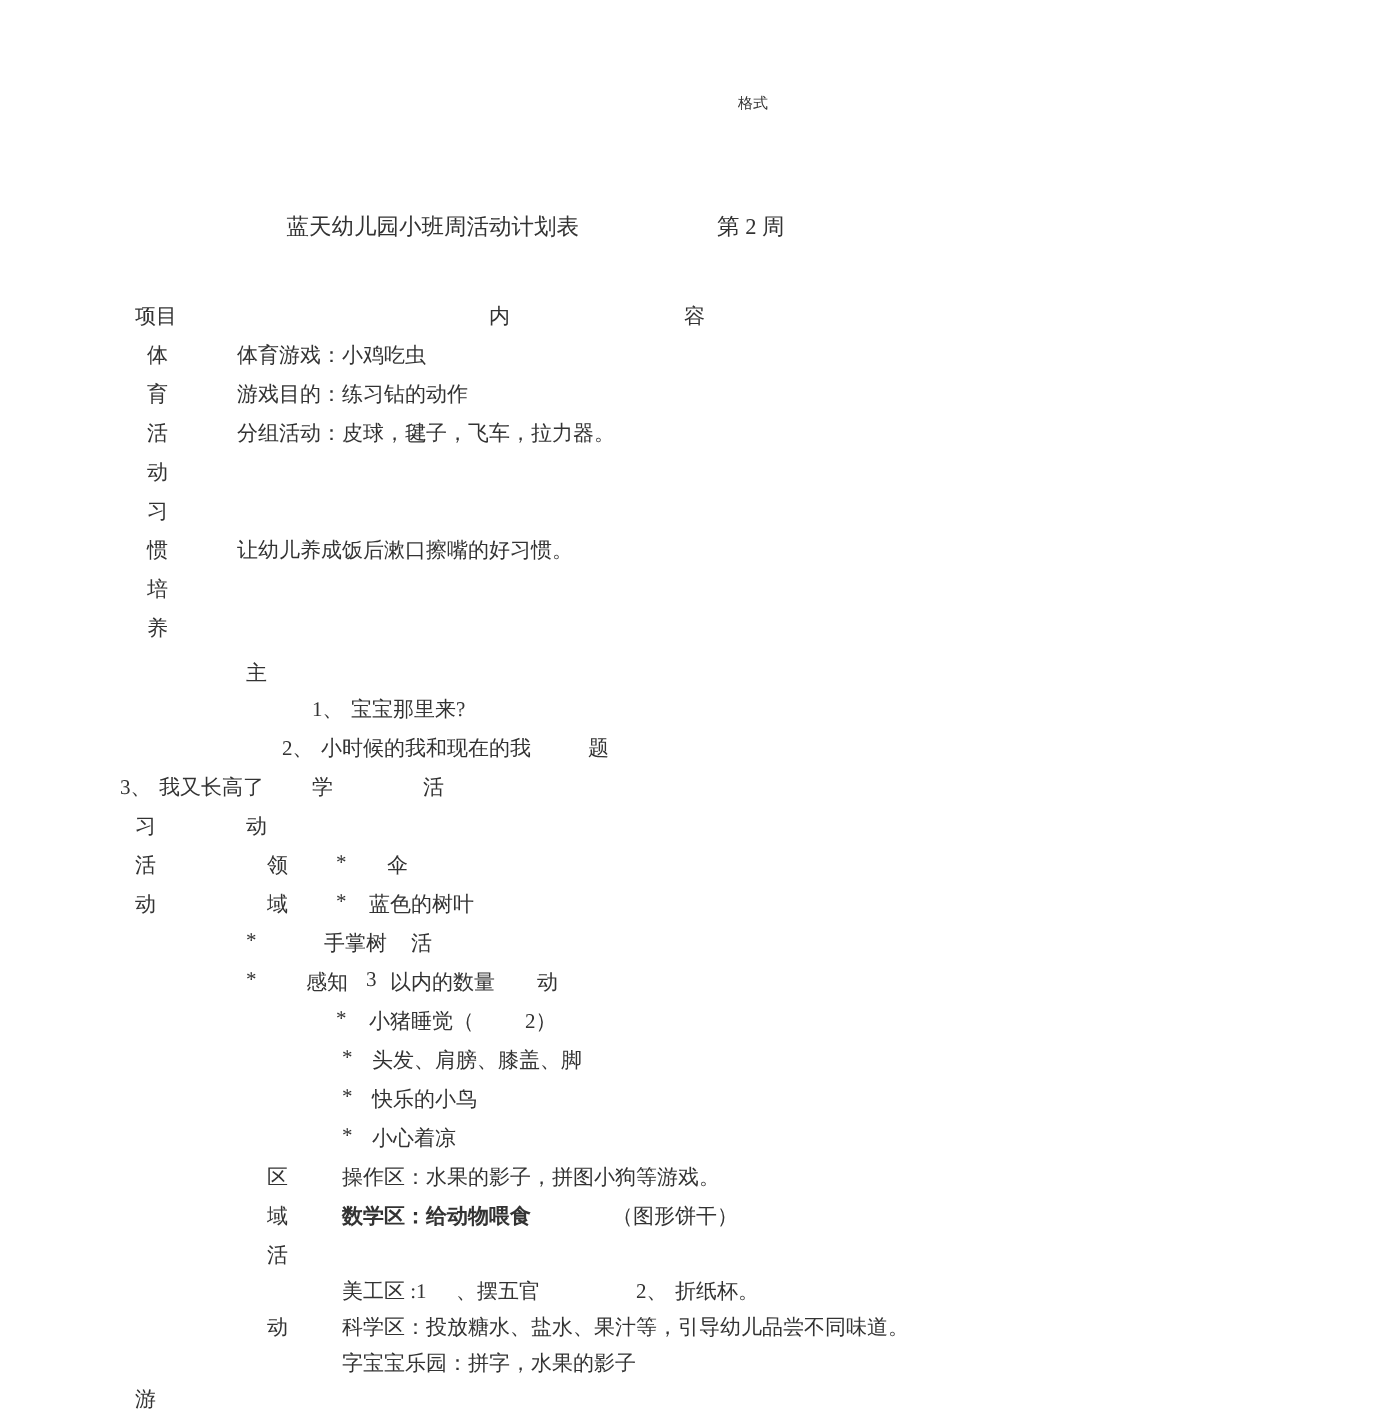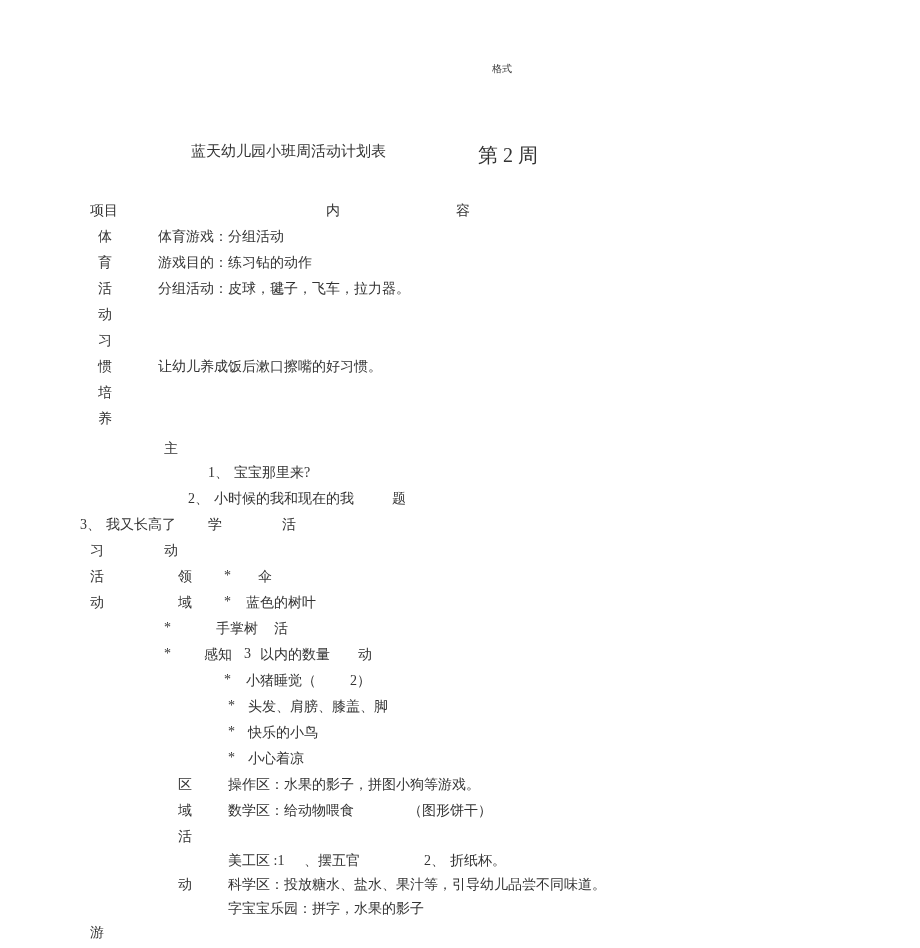--- a/index.html
+++ b/index.html
@@ -26,42 +26,42 @@
       position: absolute;
       top: 142px;
       left: 157px;
       font-size: 15px;
       margin-left: 34px;
     }
     .week-label {
       position: absolute;
       top: 142px;
       left: 478px;
-      font-size: 20px;
+      font-size: 15px;
     }
     .row {
       position: absolute;
       font-size: 14px;
       white-space: pre;
     }
   </style>
 </head>
 <body>
 
 <div class="header-label">格式</div>
 
 <div class="title-row">蓝天幼儿园小班周活动计划表</div>
 <div class="week-label">第 2 周</div>
 
 <div class="row" style="top:202px; left:90px;">项目</div>
 <div class="row" style="top:202px; left:326px;">内</div>
 <div class="row" style="top:202px; left:456px;">容</div>
 
 <div class="row" style="top:228px; left:98px;">体</div>
-<div class="row" style="top:228px; left:158px;">体育游戏：分组活动</div>
+<div class="row" style="top:228px; left:158px;">体育游戏：小鸡吃虫</div>
 
 <div class="row" style="top:254px; left:98px;">育</div>
 <div class="row" style="top:254px; left:158px;">游戏目的：练习钻的动作</div>
 
 <div class="row" style="top:280px; left:98px;">活</div>
 <div class="row" style="top:280px; left:158px;">分组活动：皮球，毽子，飞车，拉力器。</div>
 
 <div class="row" style="top:306px; left:98px;">动</div>
 
 <div class="row" style="top:332px; left:98px;">习</div>
@@ -117,21 +117,21 @@
 <div class="row" style="top:724px; left:228px;">*</div>
 <div class="row" style="top:724px; left:248px;">快乐的小鸟</div>
 
 <div class="row" style="top:750px; left:228px;">*</div>
 <div class="row" style="top:750px; left:248px;">小心着凉</div>
 
 <div class="row" style="top:776px; left:178px;">区</div>
 <div class="row" style="top:776px; left:228px;">操作区：水果的影子，拼图小狗等游戏。</div>
 
 <div class="row" style="top:802px; left:178px;">域</div>
-<div class="row" style="top:802px; left:228px;">数学区：给动物喂食</div>
+<div class="row" style="top:802px; left:228px;font-weight:bold;">数学区：给动物喂食</div>
 <div class="row" style="top:802px; left:408px;">（图形饼干）</div>
 
 <div class="row" style="top:828px; left:178px;">活</div>
 
 <div class="row" style="top:852px; left:228px;font-family:Liberation Serif, serif;">美工区 :1</div>
 <div class="row" style="top:852px; left:304px;">、摆五官</div>
 <div class="row" style="top:852px; left:424px;">2、</div>
 <div class="row" style="top:852px; left:450px;">折纸杯。</div>
 
 <div class="row" style="top:852px; left:178px;"></div>

